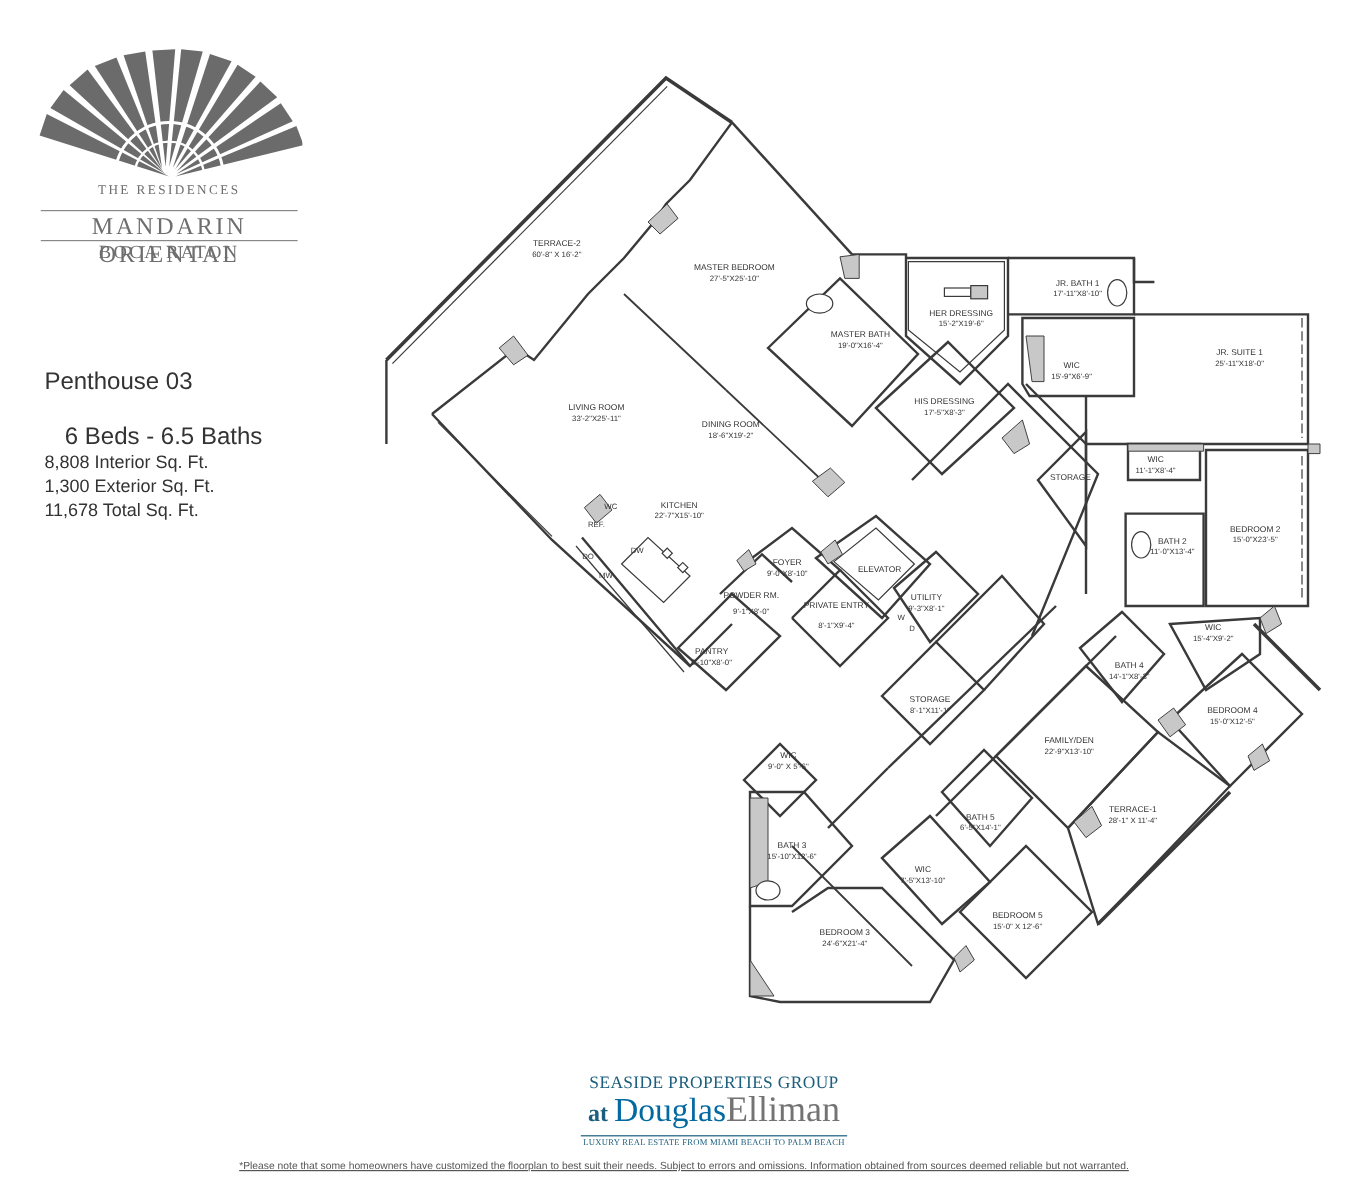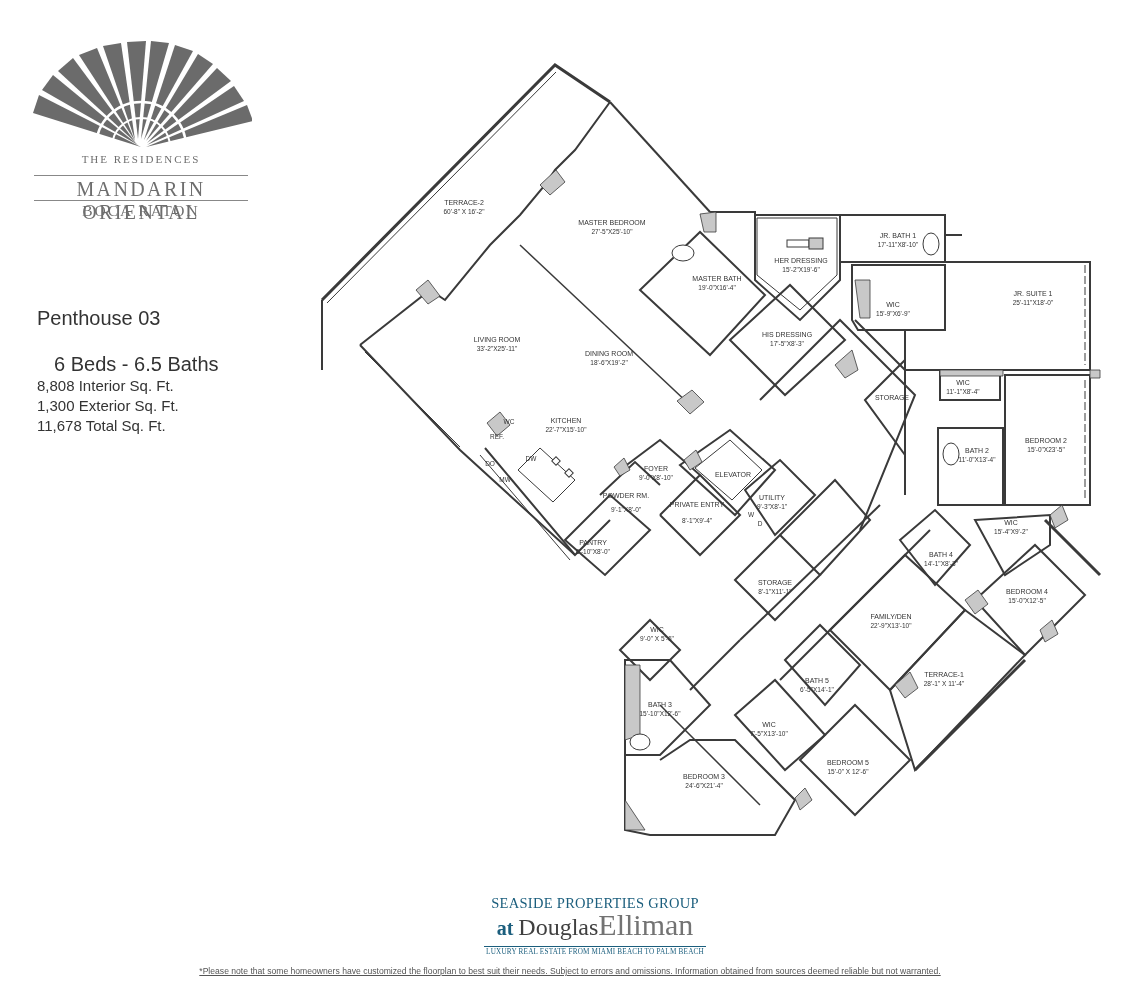--- a/index.html
+++ b/index.html
@@ -20,21 +20,21 @@
   .info .sq1 { }
 
   .plan { position:absolute; left:0; top:0; width:1140px; height:986px; }
   .room-label { font-family:"Liberation Sans", sans-serif; font-size:7px; fill:#333; text-anchor:middle; }
   .room-dim { font-family:"Liberation Sans", sans-serif; font-size:6.5px; fill:#333; text-anchor:middle; }
 
   .brand { position:absolute; left:456px; top:895px; width:230px; text-align:center;margin-left:24px; }
   .brand .b1 { font-family:"Liberation Serif", serif; font-size:14.5px; color:#1b5e7d; letter-spacing:0.3px; line-height:16px; }
   .brand .b2 { font-family:"Liberation Serif", serif; line-height:28px; white-space:nowrap; }
   .brand .b2 .at { font-size:20px; color:#1b5e7d;font-weight:bold; }
-  .brand .b2 .douglas { font-size:24px; color:#404040; }
+  .brand .b2 .douglas { font-size:28px; color:#0369a1; }
   .brand .b2 .elliman { font-size:30px; color:#737373; }
   .brand .rule { height:1px; background:#1b5e7d; margin:2px 4px 1px 4px; }
   .brand .b3 { font-family:"Liberation Serif", serif; font-size:7.2px; color:#1b5e7d; letter-spacing:0.2px; }
   .disclaimer { position:absolute; left:0; width:1140px; top:966px; text-align:center; font-size:8.6px; color:#555;text-decoration:underline; }
 </style>
 </head>
 <body>
 
 <div class="logo">
   <svg width="222" height="118" viewBox="0 0 222 118">

